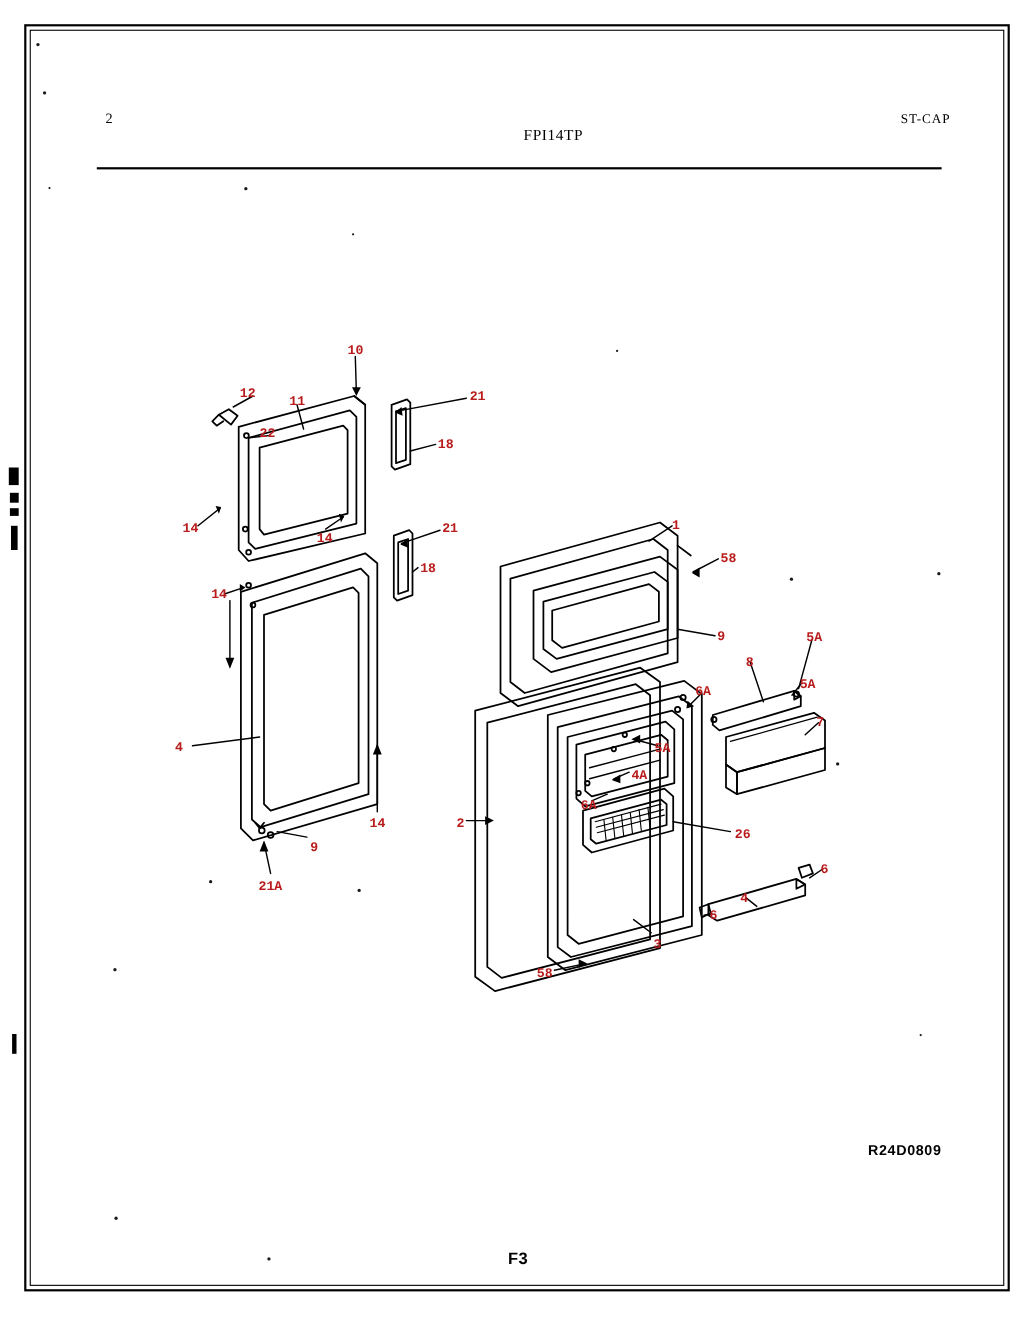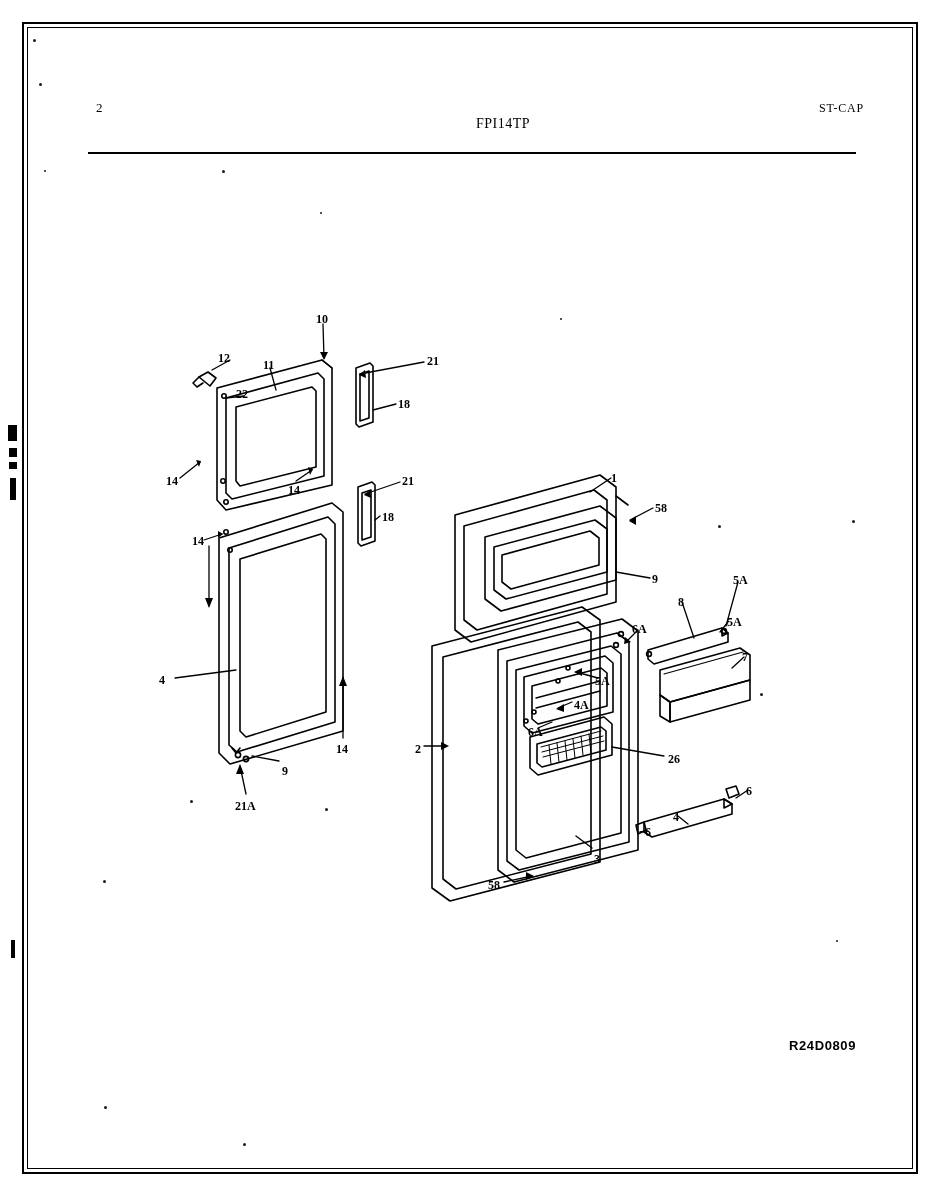--- a/index.html
+++ b/index.html
@@ -99,24 +99,24 @@
     left: 60px;
     top: 250px;
     width: 830px;
     height: 680px;
   }
   .diagram svg { display: block; }
 
   
   .callout {
     position: absolute;
-    font-family: Liberation Serif, serif;
+    font-family: Liberation Mono, monospace;
     font-size: 12px;
     font-weight: bold;
-    color: #000000;
+    color: #b91c1c;
     white-space: nowrap;
   }
   
   .speck {
     position: absolute;
     background: #1a1a1a;
     border-radius: 50%;
   }
   .edge-mark {
     position: absolute;
@@ -369,14 +369,15 @@
     <div class="callout" style="left:355px; top:492px;">2</div>
     <div class="callout" style="left:608px; top:502px;">26</div>
     <div class="callout" style="left:686px; top:534px;">6</div>
     <div class="callout" style="left:613px; top:560px;">4</div>
     <div class="callout" style="left:585px; top:575px;">6</div>
     <div class="callout" style="left:534px; top:602px;">3</div>
     <div class="callout" style="left:428px; top:628px;">58</div>
   </div>
 
   <div class="footer-code">R24D0809</div>
+  <div class="footer-page">F3</div>
 
 </div>
 
 </body></html>

